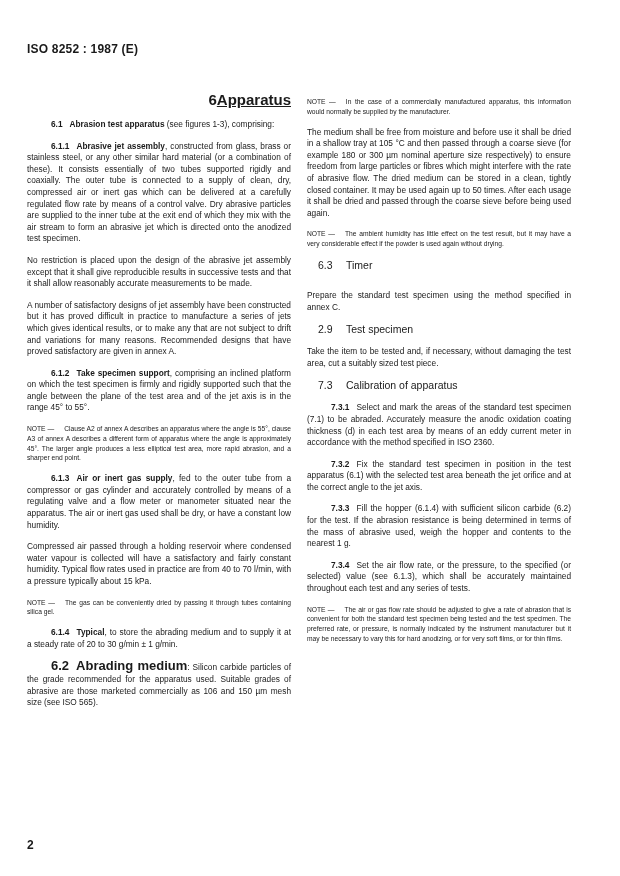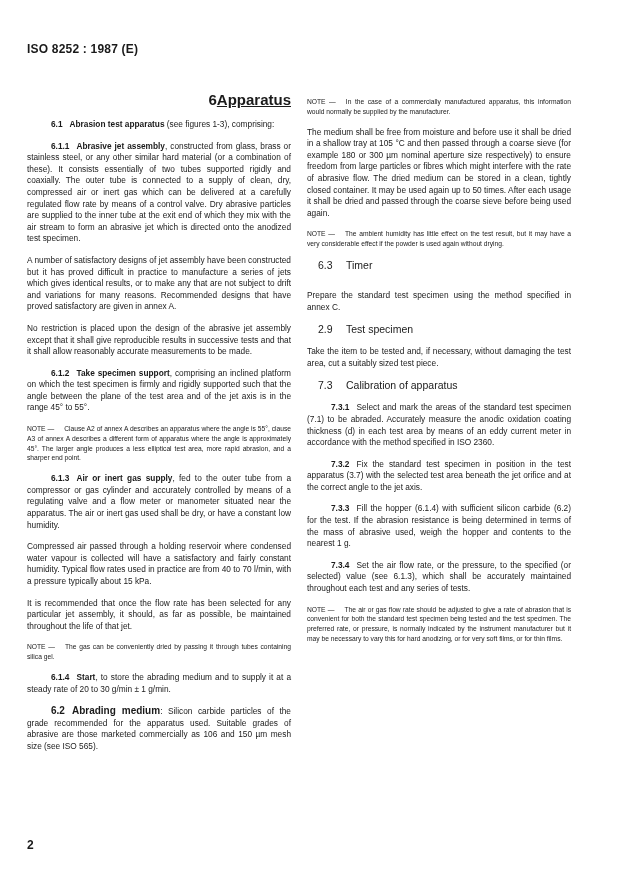--- a/index.html
+++ b/index.html
@@ -22,41 +22,40 @@
 </style>
 </head>
 <body>
 
 <div class="hdr">ISO 8252 : 1987 (E)</div>
 
 <div class="col left">
   <div class="h1"><span class="num">6</span><span>Apparatus</span></div>
   <p><b class="cl"><span class="num">6.1</span><span>Abrasion test apparatus</span></b><span> (see figures 1-3), comprising:</span></p>
   <p><b class="cl"><span class="num">6.1.1</span><span>Abrasive jet assembly</span></b><span>, constructed from glass, brass or stainless steel, or any other similar hard material (or a combination of these). It consists essentially of two tubes supported rigidly and coaxially. The outer tube is connected to a supply of clean, dry, compressed air or inert gas which can be delivered at a carefully regulated flow rate by means of a control valve. Dry abrasive particles are supplied to the inner tube at the exit end of which they mix with the air stream to form an abrasive jet which is directed onto the anodized test specimen.</span></p>
+  <p>No restriction is placed upon the design of the abrasive jet assembly except that it shall give reproducible results in successive tests and that it shall allow reasonably accurate measurements to be made.</p>
   <p>A number of satisfactory designs of jet assembly have been constructed but it has proved difficult in practice to manufacture a series of jets which gives identical results, or to make any that are not subject to drift and variations for many reasons. Recommended designs that have proved satisfactory are given in annex A.</p>
-  <p>No restriction is placed upon the design of the abrasive jet assembly except that it shall give reproducible results in successive tests and that it shall allow reasonably accurate measurements to be made.</p>
   <p><b class="cl"><span class="num">6.1.2</span><span>Take specimen support</span></b><span>, comprising an inclined platform on which the test specimen is firmly and rigidly supported such that the angle between the plane of the test area and of the jet axis is in the range 45° to 55°.</span></p>
   <div class="note"><span class="lbl">NOTE —</span><span>Clause A2 of annex A describes an apparatus where the angle is 55°, clause A3 of annex A describes a different form of apparatus where the angle is approximately 45°. The larger angle produces a less elliptical test area, more rapid abrasion, and a sharper end point.</span></div>
   <p><b class="cl"><span class="num">6.1.3</span><span>Air or inert gas supply</span></b><span>, fed to the outer tube from a compressor or gas cylinder and accurately controlled by means of a regulating valve and a flow meter or manometer situated near the apparatus. The air or inert gas used shall be dry, or have a constant low humidity.</span></p>
   <p>Compressed air passed through a holding reservoir where condensed water vapour is collected will have a satisfactory and fairly constant humidity. Typical flow rates used in practice are from 40 to 70 l/min, with a pressure typically about 15 kPa.</p>
-  <p>It is recommended that once the flow rate has been selected for any particular jet assembly, it should, as far as possible, be maintained throughout the life of that jet.</p>
   <div class="note"><span class="lbl">NOTE —</span><span>The gas can be conveniently dried by passing it through tubes containing silica gel.</span></div>
-  <p><b class="cl"><span class="num">6.1.4</span><span>Start</span></b><span>, to store the abrading medium and to supply it at a steady rate of 20 to 30 g/min ± 1 g/min.</span></p>
-  <p><b class="cl" style="font-size:10px"><span class="num">6.2</span><span>Abrading medium</span></b><span>: Silicon carbide particles of the grade recommended for the apparatus used. Suitable grades of abrasive are those marketed commercially as 106 and 150 µm mesh size (see ISO 565).</span></p>
+  <p><b class="cl"><span class="num">6.1.4</span><span>Typical</span></b><span>, to store the abrading medium and to supply it at a steady rate of 20 to 30 g/min ± 1 g/min.</span></p>
+  <p><b class="cl" style="font-size:13px"><span class="num">6.2</span><span>Abrading medium</span></b><span>: Silicon carbide particles of the grade recommended for the apparatus used. Suitable grades of abrasive are those marketed commercially as 106 and 150 µm mesh size (see ISO 565).</span></p>
 </div>
 
 <div class="col right">
   <div class="note"><span class="lbl">NOTE —</span><span>In the case of a commercially manufactured apparatus, this information would normally be supplied by the manufacturer.</span></div>
   <p>The medium shall be free from moisture and before use it shall be dried in a shallow tray at 105 °C and then passed through a coarse sieve (for example 180 or 300 µm nominal aperture size respectively) to ensure freedom from large particles or fibres which might interfere with the rate of abrasive flow. The dried medium can be stored in a clean, tightly closed container. It may be used again up to 50 times. After each usage it shall be dried and passed through the coarse sieve before being used again.</p>
   <div class="note"><span class="lbl">NOTE —</span><span>The ambient humidity has little effect on the test result, but it may have a very considerable effect if the powder is used again without drying.</span></div>
   <div class="h2" style="margin-bottom:18px"><span class="num">6.3</span><span>Timer</span></div>
   <p>Prepare the standard test specimen using the method specified in annex C.</p>
   <div class="h2"><span class="num">2.9</span><span>Test specimen</span></div>
   <p>Take the item to be tested and, if necessary, without damaging the test area, cut a suitably sized test piece.</p>
   <div class="h2"><span class="num">7.3</span><span>Calibration of apparatus</span></div>
   <p><b class="cl"><span class="num">7.3.1</span></b><span>Select and mark the areas of the standard test specimen (7.1) to be abraded. Accurately measure the anodic oxidation coating thickness (d) in each test area by means of an eddy current meter in accordance with the method specified in ISO 2360.</span></p>
-  <p><b class="cl"><span class="num">7.3.2</span></b><span>Fix the standard test specimen in position in the test apparatus (3.7) with the selected test area beneath the jet orifice and at the correct angle to the jet axis.</span></p>
+  <p><b class="cl"><span class="num">7.3.2</span></b><span>Fix the standard test specimen in position in the test apparatus (6.1) with the selected test area beneath the jet orifice and at the correct angle to the jet axis.</span></p>
   <p><b class="cl"><span class="num">7.3.3</span></b><span>Fill the hopper (6.1.4) with sufficient silicon carbide (6.2) for the test. If the abrasion resistance is being determined in terms of the mass of abrasive used, weigh the hopper and contents to the nearest 1 g.</span></p>
   <p><b class="cl"><span class="num">7.3.4</span></b><span>Set the air flow rate, or the pressure, to the specified (or selected) value (see 6.1.3), which shall be accurately maintained throughout each test and any series of tests.</span></p>
   <div class="note"><span class="lbl">NOTE —</span><span>The air or gas flow rate should be adjusted to give a rate of abrasion that is convenient for both the standard test specimen being tested and the test specimen. The preferred rate, or pressure, is normally indicated by the instrument manufacturer but it may be necessary to vary this for hard anodizing, or for very soft films, or for thin films.</span></div>
 </div>
 
 <div class="pageno">2</div>
 
 </body></html>

